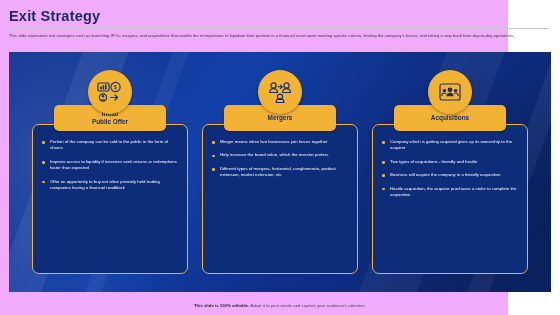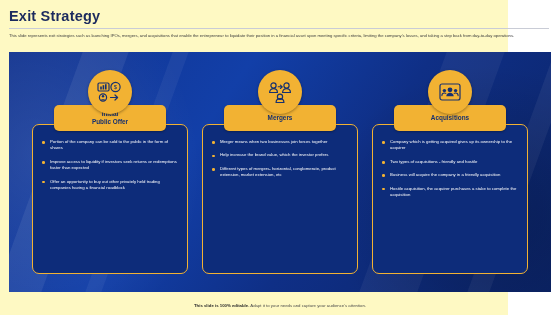--- a/index.html
+++ b/index.html
@@ -5,21 +5,21 @@
   * { box-sizing: border-box; margin: 0; padding: 0; }
   html, body {
     width: 560px; height: 315px;
     background: #ffffff;
     font-family: "Liberation Sans", sans-serif;
     overflow: hidden;
   }
   .slide {
     position: relative;
     width: 508px; height: 315px;
-    background: #fef9c3;
+    background: #f0abfc;
   }
   
   .title-block {
     position: absolute;
     left: 9px; top: 8px;
     width: 542px;
   }
   .slide-title {
     font-size: 14.5px;
     font-weight: bold;

